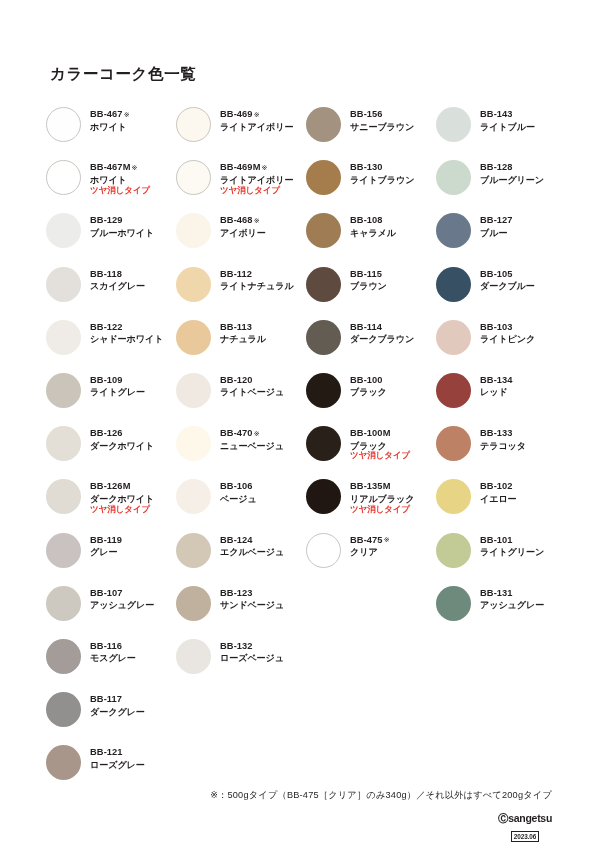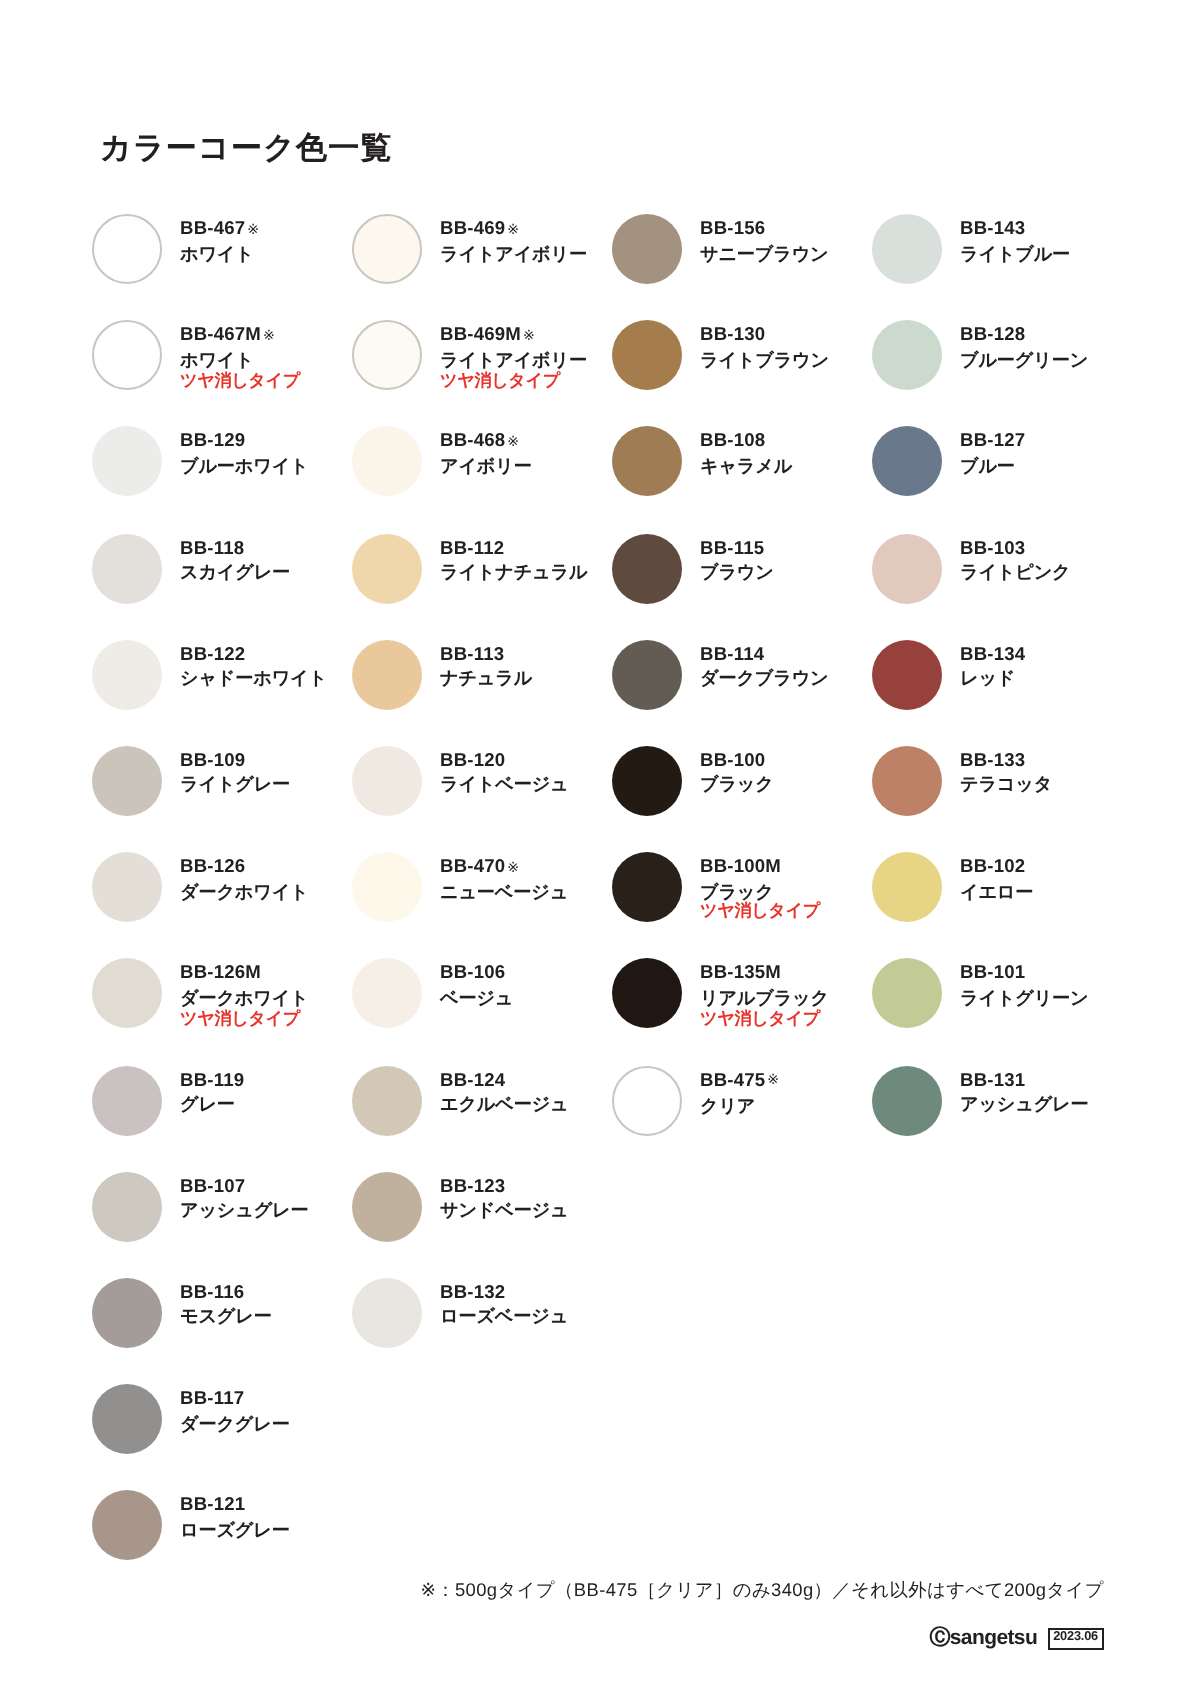--- a/index.html
+++ b/index.html
@@ -111,21 +111,21 @@
     font-size: 9.2px;
     color: #231f20;
     letter-spacing: 0.2px;
     white-space: nowrap;
   }
   .footer-brand {
     position: absolute;
     right: 48px;
     top: 812px;
     display: flex;
-    flex-direction: row;
+    flex-direction: column;
     align-items: center;
     gap: 5px;
   }
   .brand-mark {
     font-size: 10.5px;
     font-weight: bold;
     letter-spacing: -0.3px;
     color: #231f20;
   }
   .date-badge {
@@ -477,20 +477,29 @@
           <div class="swatch-wrap">
             <div class="swatch" style="background: rgb(105, 120, 139);"></div>
           </div>
           <div class="item-text">
             <div class="item-code">BB-127</div>
             <div class="item-name">ブルー</div>
           </div>
         </div>
         <div class="color-item">
           <div class="swatch-wrap">
+            <div class="swatch" style="background: rgb(55, 80, 100);"></div>
+          </div>
+          <div class="item-text">
+            <div class="item-code">BB-105</div>
+            <div class="item-name">ダークブルー</div>
+          </div>
+        </div>
+        <div class="color-item">
+          <div class="swatch-wrap">
             <div class="swatch" style="background: rgb(226, 201, 190);"></div>
           </div>
           <div class="item-text">
             <div class="item-code">BB-103</div>
             <div class="item-name">ライトピンク</div>
           </div>
         </div>
         <div class="color-item">
           <div class="swatch-wrap">
             <div class="swatch" style="background: rgb(150, 65, 60);"></div>

